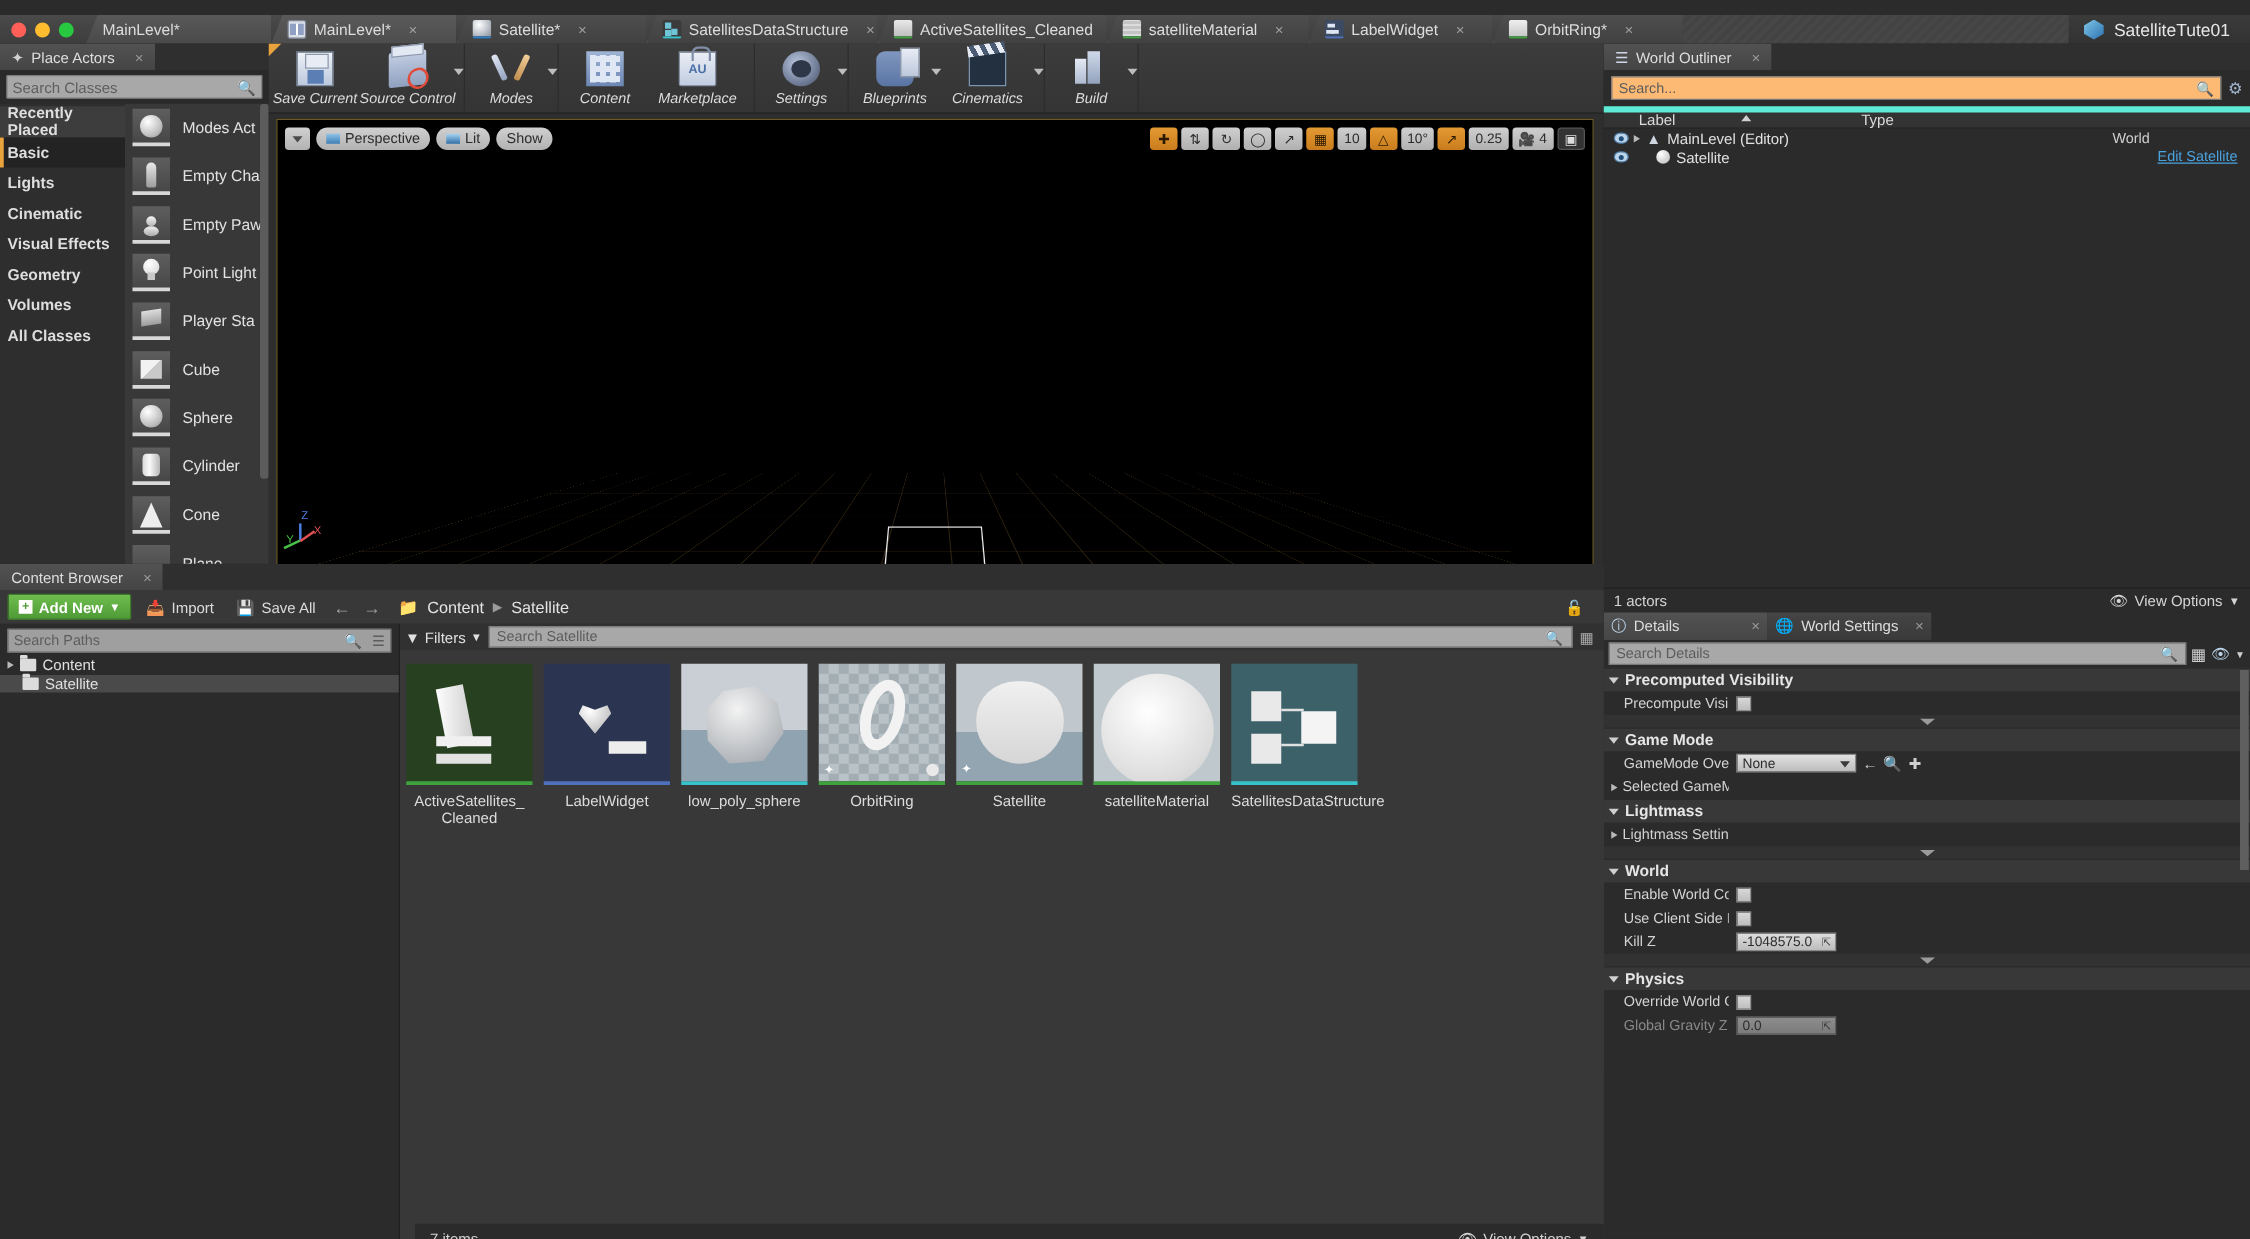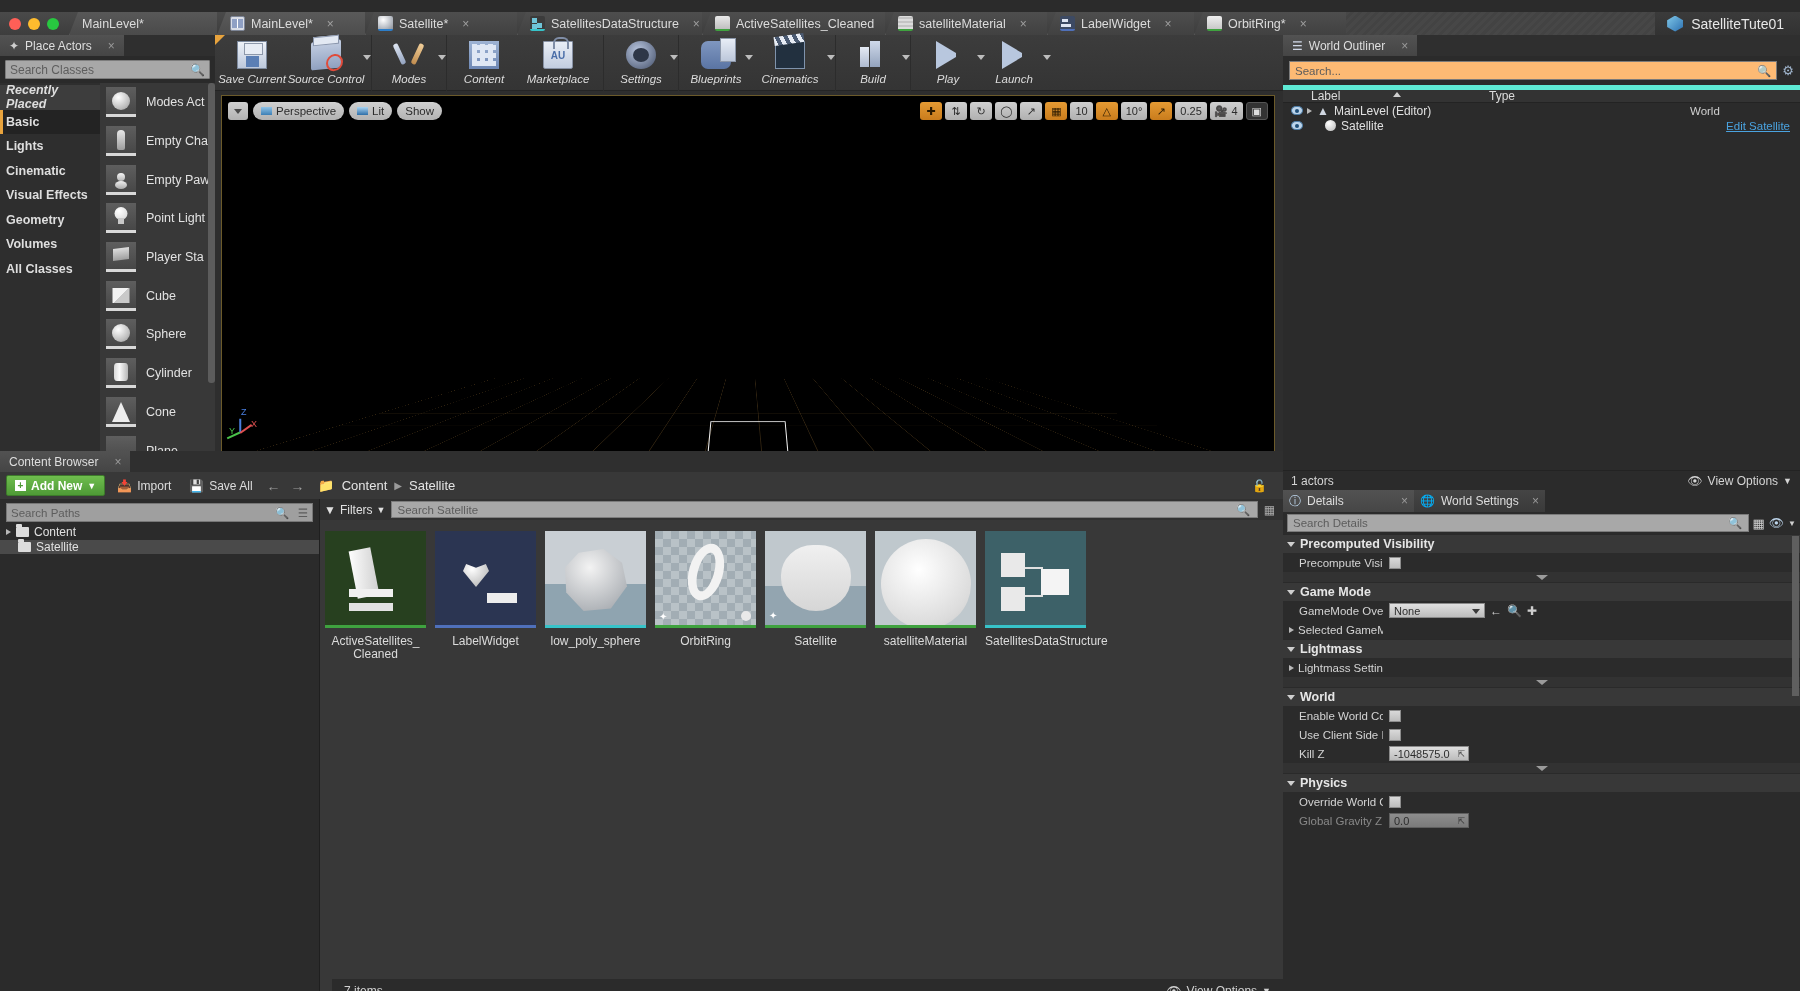--- a/index.html
+++ b/index.html
@@ -67,21 +67,21 @@
   .searchbox {
     margin: 4px 5px; height: 19px; background: #a8a8a8; border: 1px solid #7d7d7d;
     display: flex; align-items: center; padding: 0 4px; color: #5e5e5e; font-size: 12px;
     border-radius: 1px; position: relative;
   }
   .searchbox .mag { position: absolute; right: 4px; top: 2px; }
   .pa-body { display: flex; height: 368px; }
   .cats { width: 100px; background: #2e2e2e; padding-top: 2px; }
   .cat { height: 24.5px; display:flex; align-items:center; padding-left: 6px;
          font-size: 12.5px; font-weight: bold; color: #dedede; position: relative; }
-  .cat.hl { background: #3d3d3d; font-style: italic; }
+  .cat.hl { background: #3d3d3d; }
   .cat.sel { background: #232323; }
   .cat.sel:before { content:""; position:absolute; left:0; top:0; bottom:0; width:3px; background:#e8a33d; }
 
   .assets { flex:1; background: #383838; overflow: hidden; position: relative; }
   .arow { height: 38.7px; display:flex; align-items:center; gap:10px; padding-left: 6px; }
   .athumb { width: 30px; height: 30px; background: linear-gradient(#5e5e5e,#474747);
             border-bottom: 3px solid #d8d8d8; position: relative; overflow:hidden; flex:none; }
   .alabel { font-size: 12.5px; color: #e2e2e2; white-space: nowrap; }
   .pa-scroll { position:absolute; right:0; top:0; width:7px; height:300px; background:#5c5c5c; border-radius:3px; }
 
@@ -471,32 +471,20 @@
         <span class="lbl">Cinematics</span>
       </div>
     </div>
     <div class="tgroup">
       <div class="tbtn">
         <span class="gi g-build"></span>
         <span class="caret"></span>
         <span class="lbl">Build</span>
       </div>
     </div>
-    <div class="tgroup" style="border-right:none;">
-      <div class="tbtn">
-        <span class="gi g-play"></span>
-        <span class="caret"></span>
-        <span class="lbl">Play</span>
-      </div>
-      <div class="tbtn">
-        <span class="gi g-launch"></span>
-        <span class="caret"></span>
-        <span class="lbl">Launch</span>
-      </div>
-    </div>
   </div>
 
   <div class="vpwrap">
     <div class="viewport">
       <div class="vp-grid"></div>
 
       <div class="vp-toolbar">
         <div class="vbtn sq">
             <span class="vcaret"></span>
           </div>

